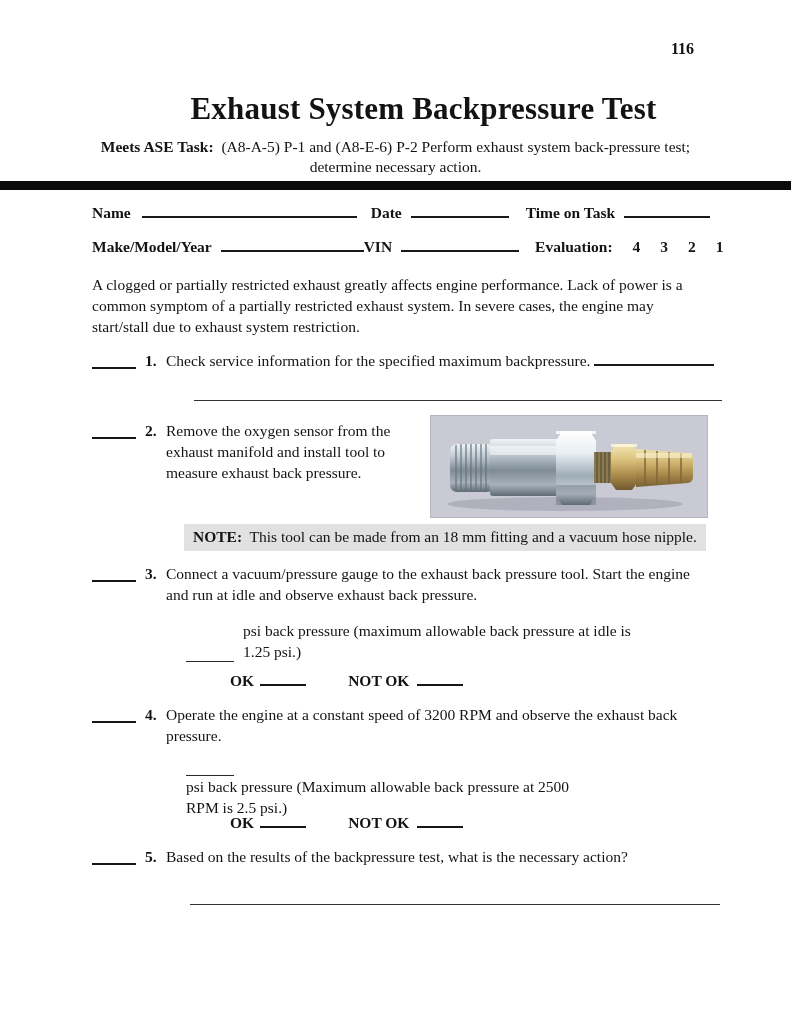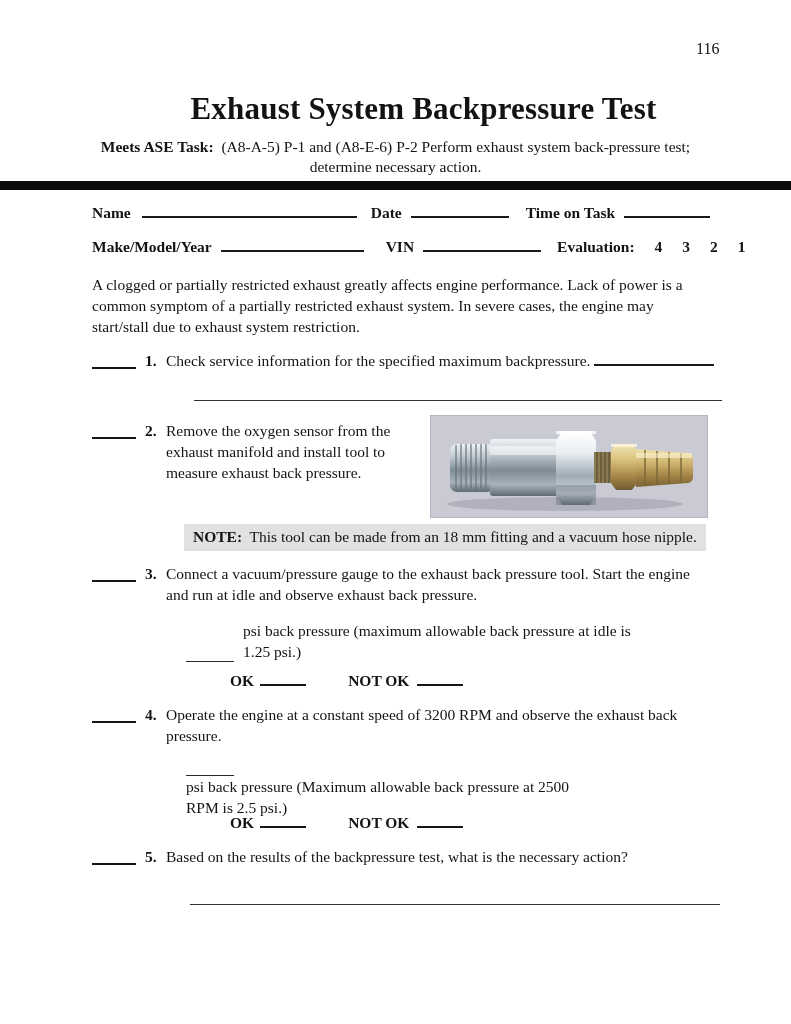--- a/index.html
+++ b/index.html
@@ -10,21 +10,21 @@
     background:#ffffff;
     font-family:"Liberation Serif","DejaVu Serif",serif;
     color:#131313;
     font-size:15.5px;
     line-height:21px;
     overflow:hidden;
   }
   .abs{position:absolute;}
   .b{font-weight:bold;}
   .center{text-align:center;width:791px;left:0;}
-  .page-num{top:38px;left:696px;font-weight:normal;font-size:16px;}
+  .page-num{top:38px;left:671px;font-weight:bold;font-size:16px;}
   .title{top:92px;font-size:31px;font-weight:bold;line-height:34px;letter-spacing:.2px;padding-left:28px;}
   .sub1{top:136px;font-size:15.5px;text-align:center;}
   .sub2{top:156px;font-size:15.5px;}
   .rule{top:181px;left:0;width:791px;height:9px;background:#0b0b0b;}
   .blank{
     display:inline-block;
     border-bottom:2px solid #1a1a1a;
     height:13px;
   }
   .row1{top:202px;left:92px;white-space:nowrap;}
@@ -68,21 +68,21 @@
     <span>(A8-A-5) P-1 and (A8-E-6) P-2  Perform exhaust system back-pressure test;</span></div>
   <div class="abs center sub2">determine necessary action.</div>
 
   <div class="abs rule"></div>
 
   <div class="abs row1">
     <span class="b">Name</span><span class="blank" style="width:215px;margin-left:11px;"></span><span class="b" style="margin-left:14px;">Date</span><span class="blank" style="width:98px;margin-left:9px;"></span><span class="b" style="margin-left:17px;">Time on Task</span><span class="blank" style="width:86px;margin-left:9px;"></span>
   </div>
 
   <div class="abs row2">
-    <span class="b">Make/Model/Year</span><span class="blank" style="width:143px;margin-left:9px;"></span><span class="b" style="margin-left:22px;">VIN</span><span class="blank" style="width:118px;margin-left:9px;"></span><span class="b" style="margin-left:16px;">Evaluation:</span><span class="evnum">4</span><span class="evnum">3</span><span class="evnum">2</span><span class="evnum">1</span>
+    <span class="b">Make/Model/Year</span><span class="blank" style="width:143px;margin-left:9px;"></span><span class="b" style="">VIN</span><span class="blank" style="width:118px;margin-left:9px;"></span><span class="b" style="margin-left:16px;">Evaluation:</span><span class="evnum">4</span><span class="evnum">3</span><span class="evnum">2</span><span class="evnum">1</span>
   </div>
 
   <div class="abs intro">A clogged or partially restricted exhaust greatly affects engine performance.  Lack of power is a common symptom of a partially restricted exhaust system.  In severe cases, the engine may start/stall due to exhaust system restriction.</div>
 
   <div class="abs step s1">
     <span class="step-blank"></span>
     <span class="step-num">1.</span>
     <span class="step-body"><span>Check service information for the specified maximum backpressure.</span>&nbsp;<span class="blank" style="width:120px;"></span></span>
   </div>
   <div class="abs ans-line1"></div>

